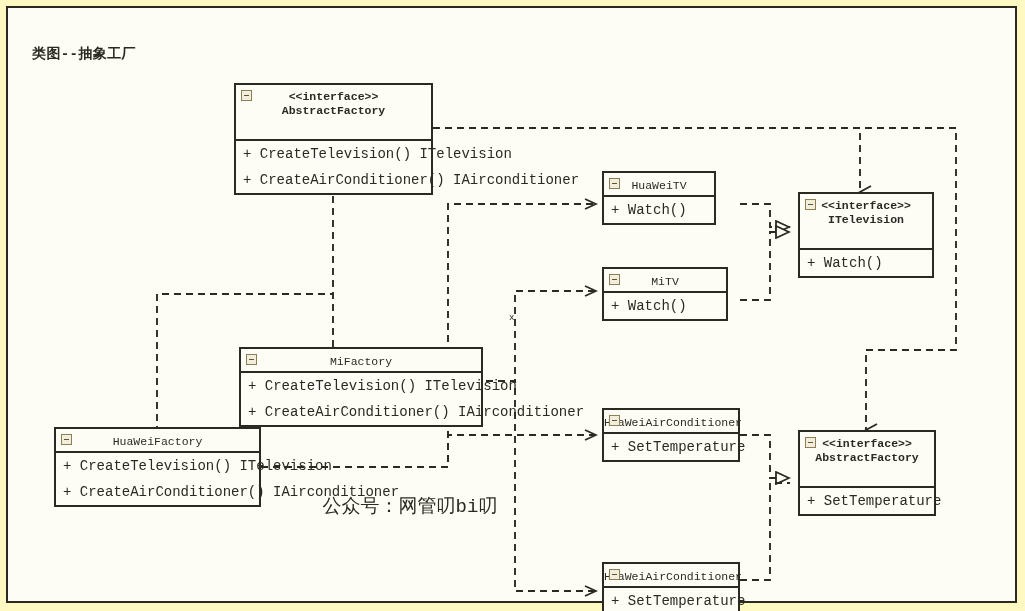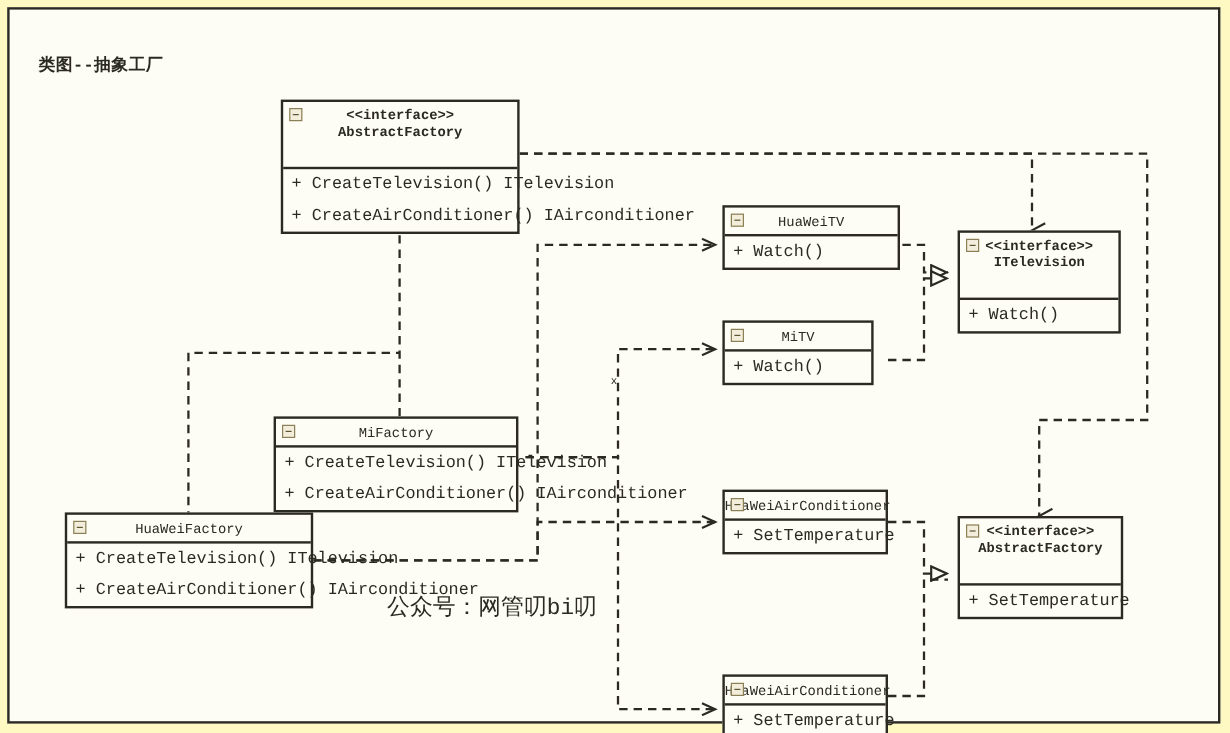--- a/index.html
+++ b/index.html
@@ -180,39 +180,39 @@
   <div class="uml-box" style="left:234px; top:83px; width:199px;">
     <div class="uml-header iface">
       <span class="minus-icon"></span>
       <span class="stereo">&lt;&lt;interface&gt;&gt;</span>
       <span class="cname">AbstractFactory</span>
     </div>
     <div class="uml-row">+ CreateTelevision() ITelevision</div>
     <div class="uml-row">+ CreateAirConditioner() IAirconditioner</div>
   </div>
 
-  <div class="uml-box" style="left:228px; top:347px; width:204px;">
+  <div class="uml-box" style="left:239px; top:347px; width:244px;">
     <div class="uml-header plain">
       <span class="minus-icon"></span>
       <span class="cname">MiFactory</span>
     </div>
     <div class="uml-row">+ CreateTelevision() ITelevision</div>
     <div class="uml-row">+ CreateAirConditioner() IAirconditioner</div>
   </div>
 
   <div class="uml-box" style="left:54px; top:427px; width:207px;">
     <div class="uml-header plain">
       <span class="minus-icon"></span>
       <span class="cname">HuaWeiFactory</span>
     </div>
     <div class="uml-row">+ CreateTelevision() ITelevision</div>
     <div class="uml-row">+ CreateAirConditioner() IAirconditioner</div>
   </div>
 
-  <div class="uml-box" style="left:602px; top:171px; width:148px;">
+  <div class="uml-box" style="left:602px; top:171px; width:114px;">
     <div class="uml-header plain">
       <span class="minus-icon"></span>
       <span class="cname">HuaWeiTV</span>
     </div>
     <div class="uml-row">+ Watch()</div>
   </div>
 
   <div class="uml-box" style="left:602px; top:267px; width:126px;">
     <div class="uml-header plain">
       <span class="minus-icon"></span>

